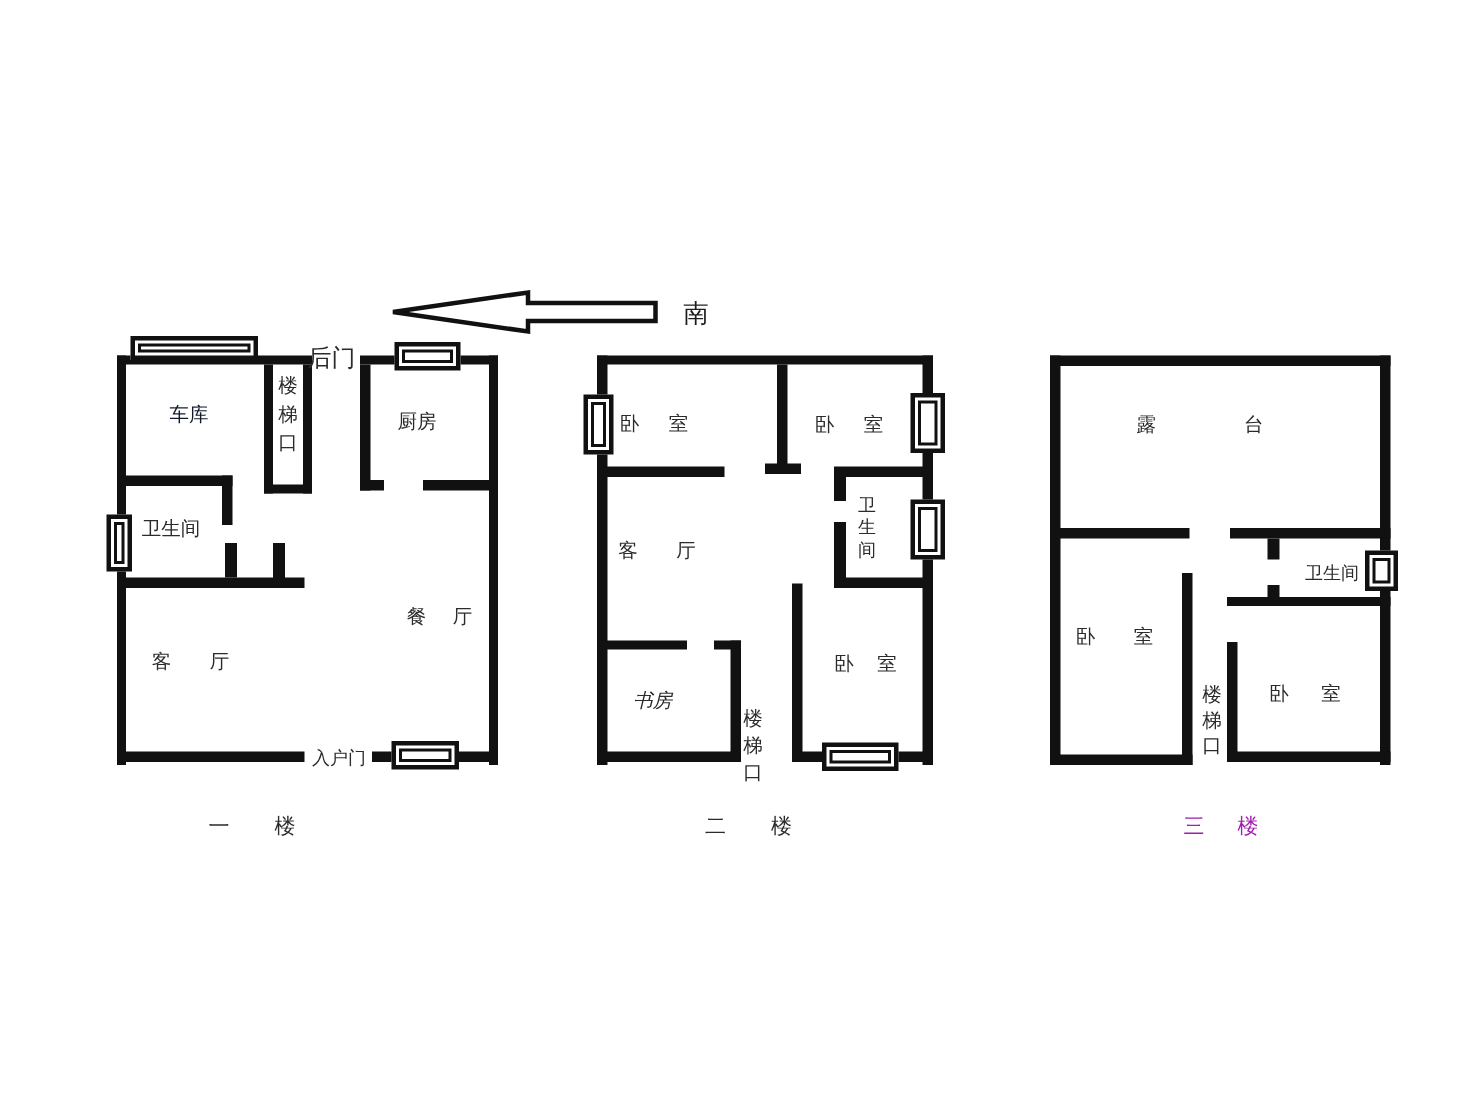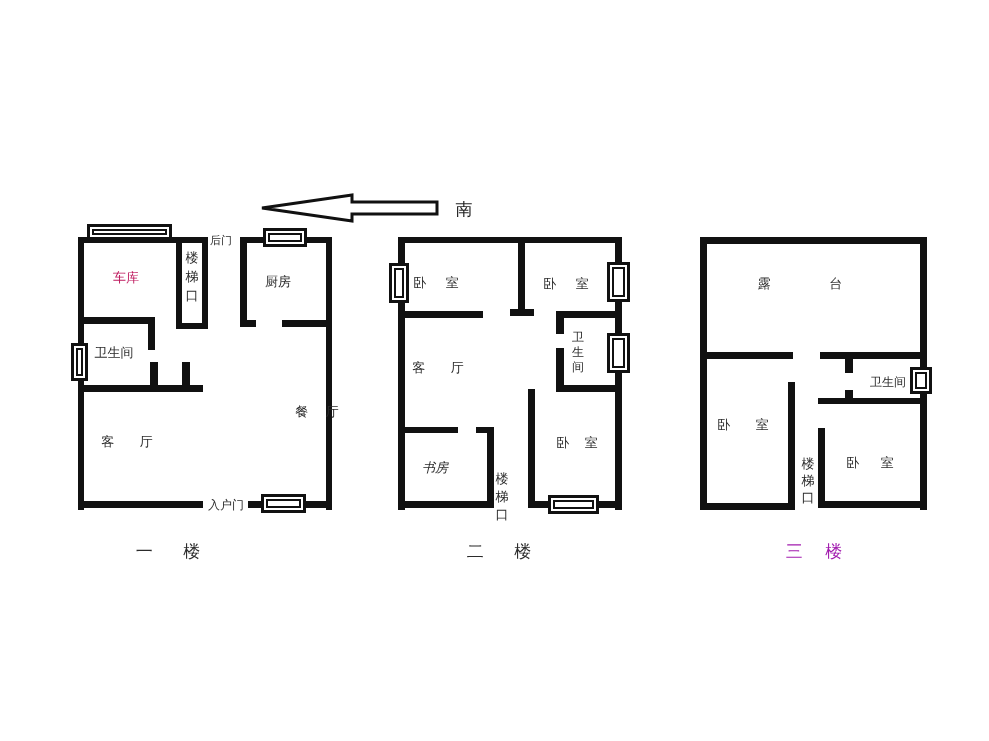--- a/index.html
+++ b/index.html
@@ -10,21 +10,21 @@
   .wall{position:absolute;background:#111;}
   .window{position:absolute;background:#fff;border:3px solid #111;box-sizing:border-box;}
   .window .inner{position:absolute;left:2px;top:2px;right:2px;bottom:2px;border:2px solid #111;}
   .label{
     position:absolute;transform:translate(-50%,-50%);
     color:#2b2b2b;font-size:13px;line-height:1;white-space:nowrap;text-align:center;
   }
   .label.vertical{white-space:pre-line;line-height:1.3;}
   .floor-label{
     position:absolute;transform:translate(-50%,-50%);
-    color:#2b2b2b;font-size:17px;white-space:nowrap;
+    color:#2b2b2b;font-size:14px;white-space:nowrap;
   }
   .south-label{
     position:absolute;transform:translate(-50%,-50%);
     color:#1c1c1c;font-size:17px;
   }
   svg.arrow{position:absolute;left:0;top:0;pointer-events:none;}
 </style>
 </head>
 <body>
 
@@ -58,29 +58,29 @@
         </div>
         <div class="window" style="left: 263px; top: 228px; width: 44px; height: 19px;">
           <div class="inner"></div>
         </div>
         <div class="window" style="left: 71px; top: 343px; width: 17px; height: 38px;">
           <div class="inner"></div>
         </div>
         <div class="window" style="left: 261px; top: 494px; width: 45px; height: 19px;">
           <div class="inner"></div>
         </div>
-        <div class="label" style="left: 126px; top: 277px; word-spacing: 4px; color: #be185d;">车库</div>
+        <div class="label" style="left: 126px; top: 277px; word-spacing: 4px; color: #0f172a; font-family: Liberation Mono, monospace;">车库</div>
         <div class="label vertical" style="left: 192px; top: 276px; line-height: 19px; color: rgb(43, 43, 43);">楼
 梯
 口</div>
-        <div class="label" style="left: 221px; top: 240px; font-size: 11px; color: rgb(43, 43, 43);">后门</div>
+        <div class="label" style="left: 221px; top: 240px; font-size: 16px; color: rgb(43, 43, 43);">后门</div>
         <div class="label" style="left: 278px; top: 281px; color: rgb(43, 43, 43);">厨房</div>
         <div class="label" style="left: 114px; top: 352px; color: rgb(43, 43, 43);">卫生间</div>
         <div class="label" style="left: 127px; top: 441px; word-spacing: 22px; color: rgb(43, 43, 43);">客 厅</div>
-        <div class="label" style="left: 293px; top: 411px; word-spacing: 14px; color: rgb(43, 43, 43); margin-left: 24px;">餐 厅</div>
+        <div class="label" style="left: 293px; top: 411px; word-spacing: 14px; color: rgb(43, 43, 43);">餐 厅</div>
         <div class="label" style="left: 226px; top: 505px; font-size: 12px; color: rgb(43, 43, 43);">入户门</div>
         <div class="floor-label" style="left: 168px; top: 551px; word-spacing: 26px; color: rgb(43, 43, 43);">一 楼</div>
       </div>
       <div>
         <div class="wall" style="left: 398px; top: 237px; width: 224px; height: 6px; background: rgb(17, 17, 17);"></div>
         <div class="wall" style="left: 398px; top: 237px; width: 7px; height: 273px; background: rgb(17, 17, 17);"></div>
         <div class="wall" style="left: 615px; top: 237px; width: 7px; height: 273px; background: rgb(17, 17, 17);"></div>
         <div class="wall" style="left: 518px; top: 243px; width: 7px; height: 72px; background: rgb(17, 17, 17);"></div>
         <div class="wall" style="left: 510px; top: 309px; width: 24px; height: 7px; background: rgb(17, 17, 17);"></div>
         <div class="wall" style="left: 398px; top: 311px; width: 85px; height: 7px; background: rgb(17, 17, 17);"></div>

